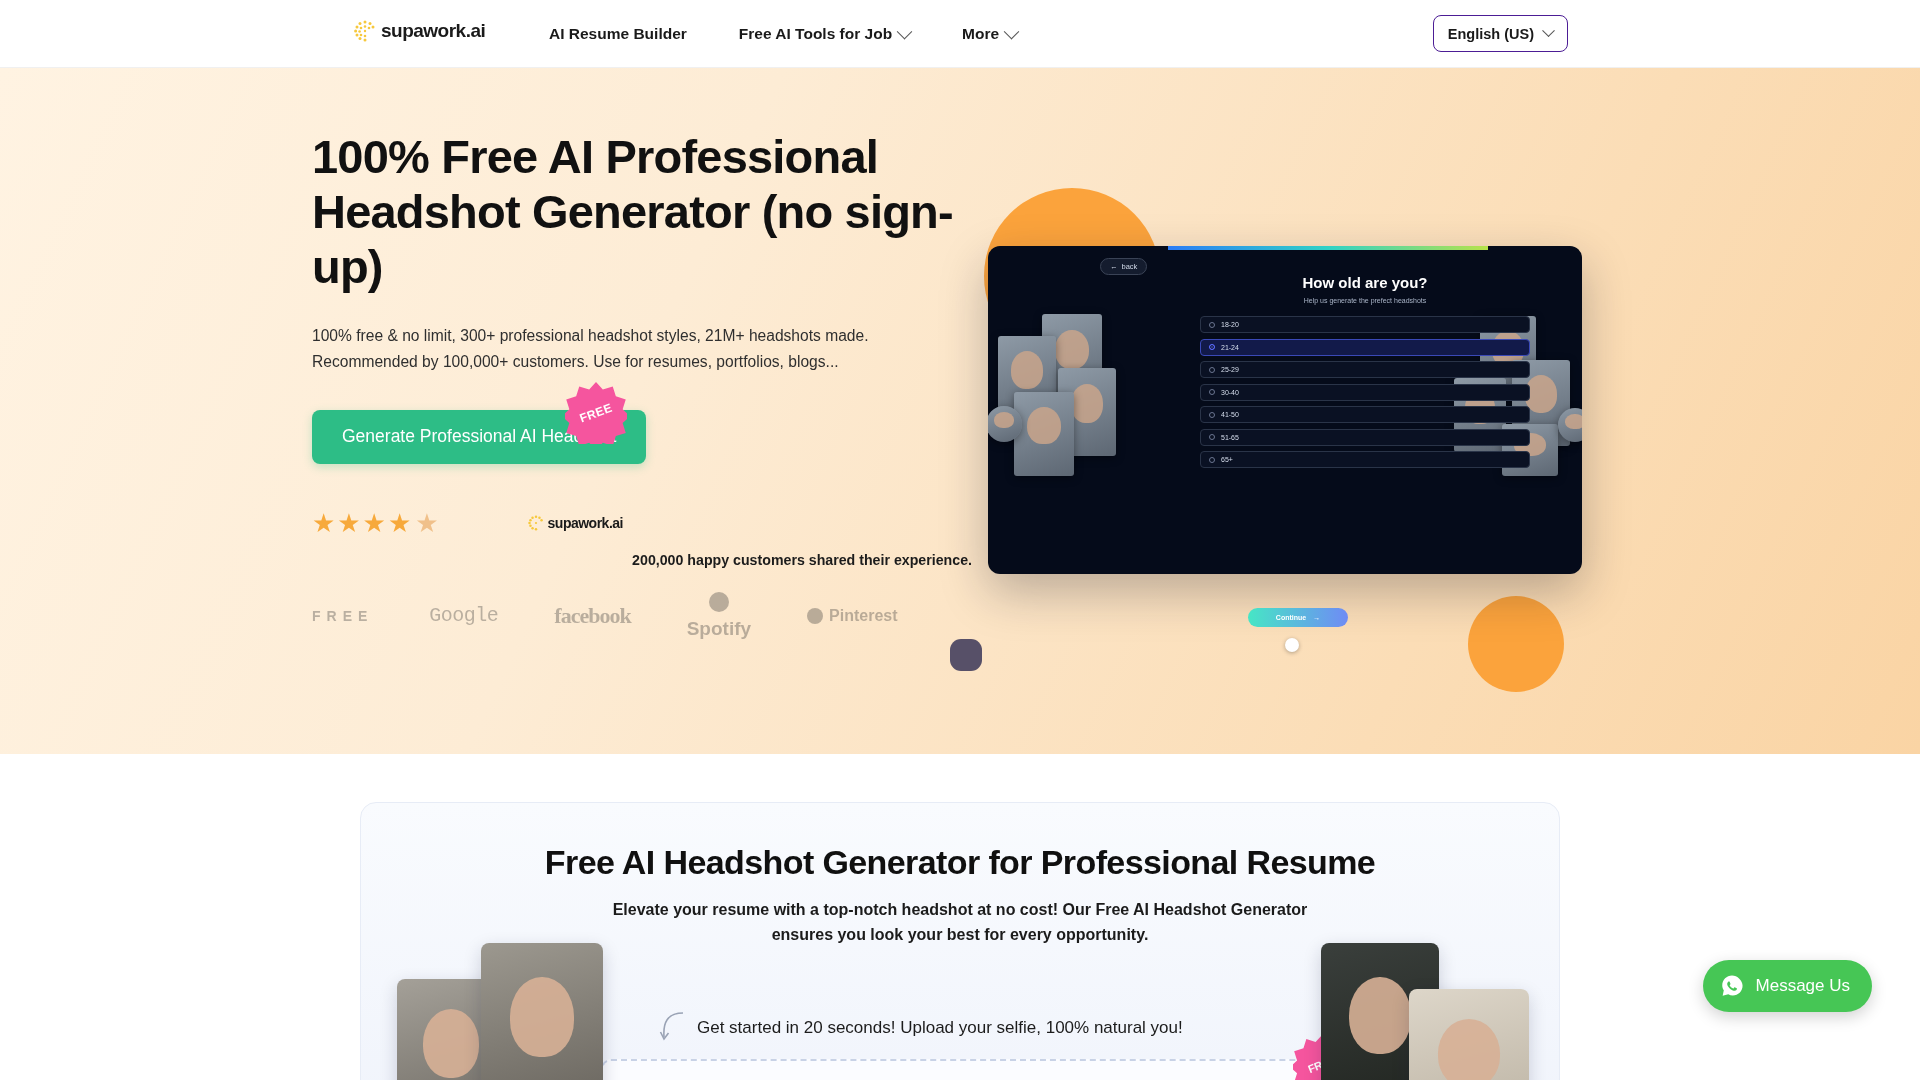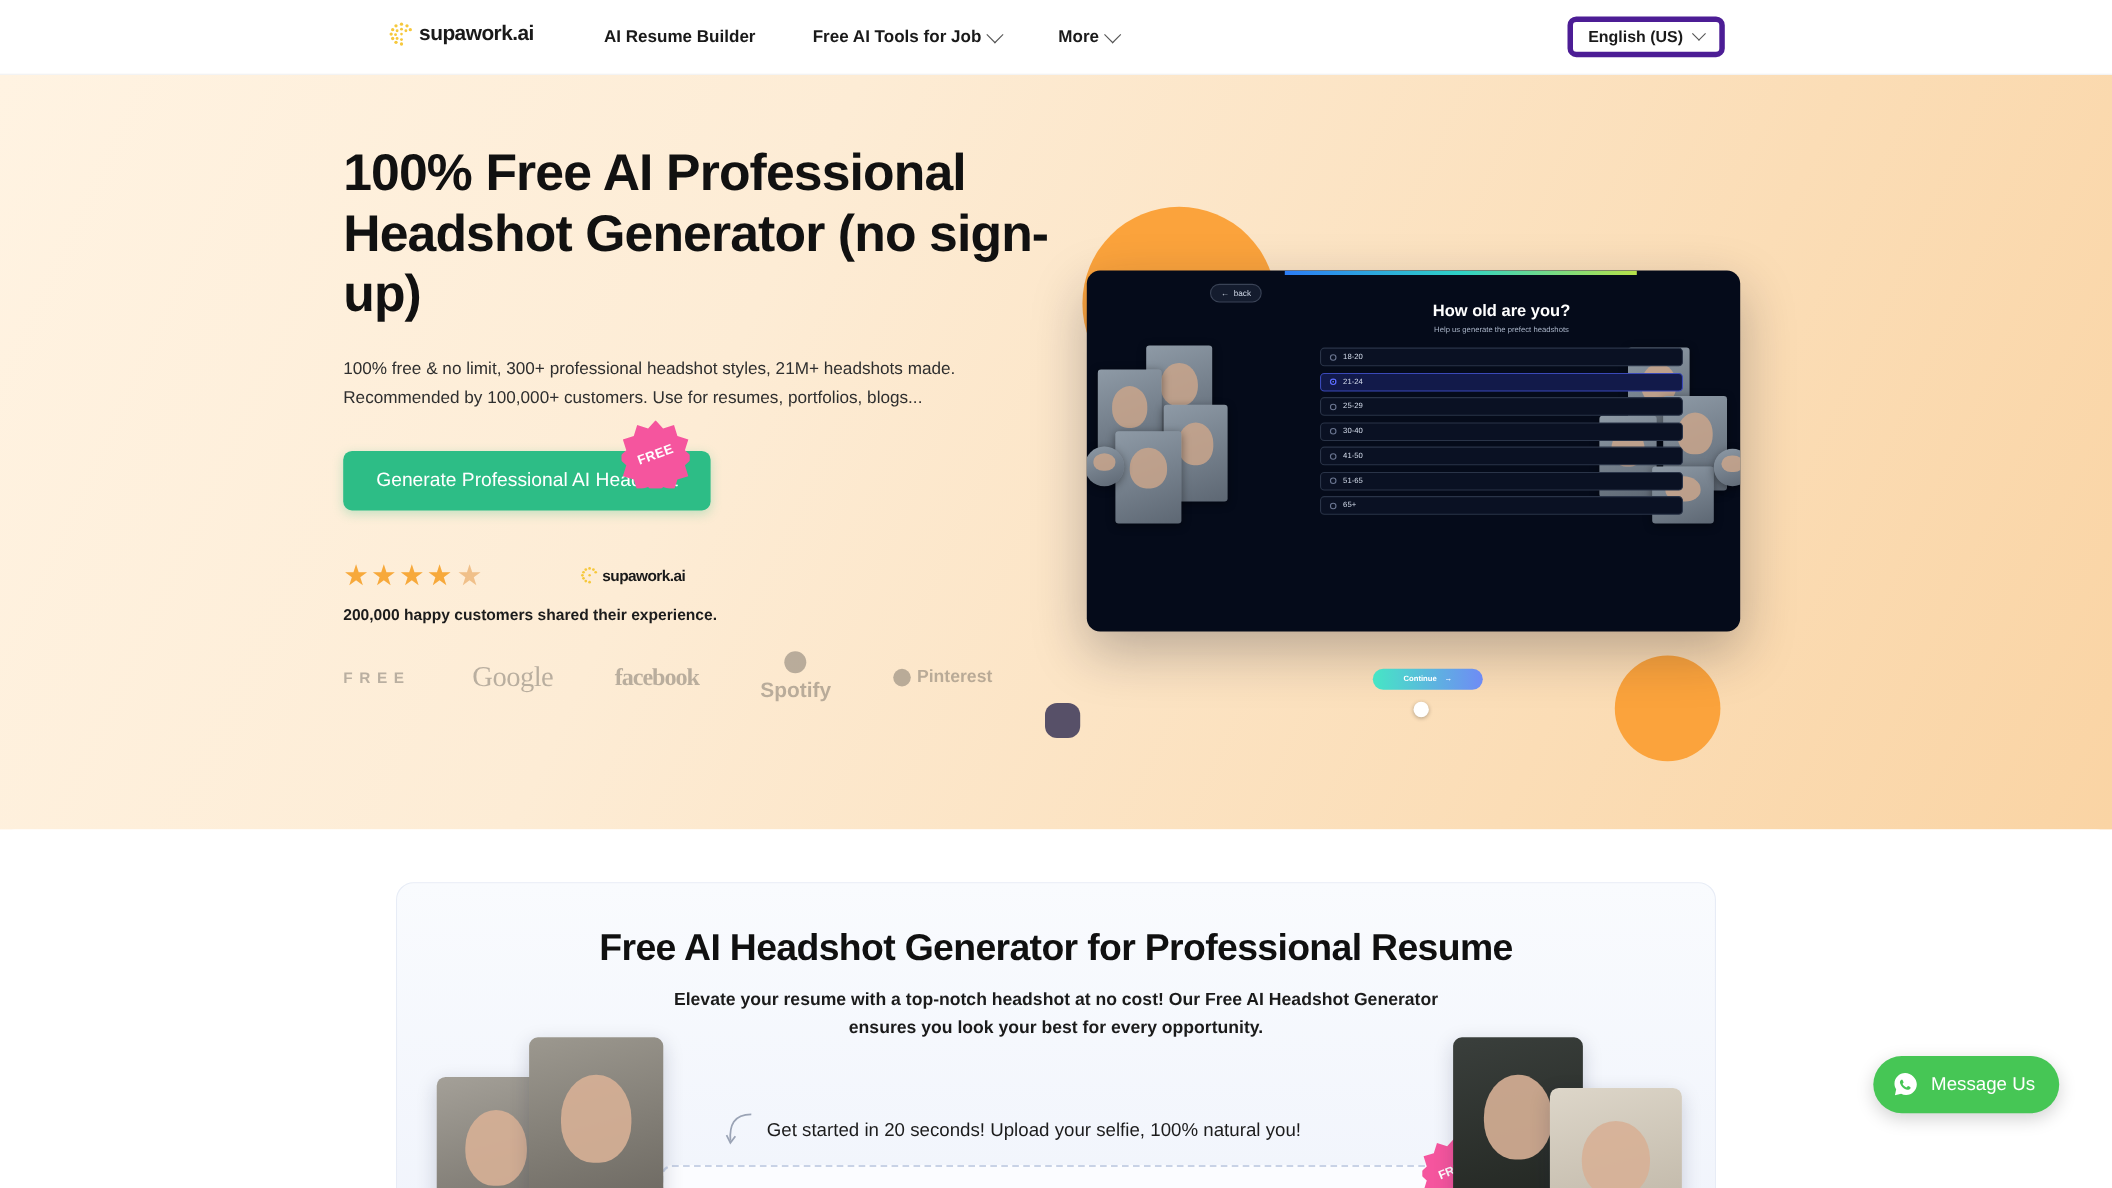--- a/index.html
+++ b/index.html
@@ -41,21 +41,21 @@
     cursor: pointer; white-space: nowrap;
   }
   .chev {
     width: 11px; height: 11px;
     border-right: 1.6px solid #555; border-bottom: 1.6px solid #555;
     transform: rotate(45deg) translate(-2px,-2px);
   }
   .lang-box {
     position: absolute; right: 352px; top: 15px;
     height: 37px; padding: 0 14px;
-    border: 5px solid #4c1d95; border-radius: 8px;
+    border: 1px solid #4c1d95; border-radius: 8px;
     display: flex; align-items: center; gap: 10px;
     font-size: 14.5px; font-weight: 700; color: #1a1a1a;
     cursor: pointer; background:#fff;
   }
   .lang-box .chev { width: 9px; height: 9px; border-width: 1.5px; }
 
   
   .hero {
     position: absolute; top: 68px; left: 0;
     width: 1920px; height: 686px;
@@ -98,32 +98,32 @@
   }
 
   .stars-row { margin-top: 46px; display: flex; align-items: center; gap: 0; }
   .star-ico { color: #f7a93b; font-size: 26px; line-height:1; letter-spacing:2px; }
   .endorse-logo {
     margin-left: 86px; display:flex; align-items:center; gap:3px;
   }
   .endorse-logo .logo-mark { width: 18px; height: 18px; }
   .endorse-logo .logo-text { font-size: 14px; line-height:18px; }
   .happy-line {
-    margin-top: 16px; font-size: 14.2px; font-weight: 600; color: #1c1c1c;
+    margin-top: 16px; font-size: 14.2px; font-weight: 600; color: #1c1c1c; text-align: right;
   }
   .companies-label {
     margin-top: 40px; font-size: 13.5px; color: #6b6459;
   }
   .companies {
     margin-top: 24px; display: flex; align-items: center; gap: 56px;
     opacity: 0.33; filter: grayscale(1);
   }
   .co { color:#333; white-space:nowrap; display:flex; align-items:center; gap:6px; }
   .co-tesla { font-size: 14px; font-weight: 600; letter-spacing: 6px; }
-  .co-google { font-size: 26px; font-weight: 400; letter-spacing:-0.5px; font-family:Liberation Serif, serif;}
+  .co-google { font-size: 20px; font-weight: 400; letter-spacing:-0.5px; font-family:Liberation Mono, monospace;}
   .co-facebook { font-size: 22px; font-weight: 700; letter-spacing:-1px; font-family:"Liberation Serif",serif;}
   .co-spotify { font-size: 19px; font-weight: 700; flex-direction: column; }
   .co-pinterest { font-size: 16px; font-weight: 700; }
   .dot-ico { width:20px;height:20px;border-radius:50%;background:#333;display:inline-block;}
   .dot-ico.sm { width:16px;height:16px; }
 
   
   .blob-orange-top {
     position: absolute; left: 984px; top: 120px;
     width: 176px; height: 176px; border-radius: 50%;

